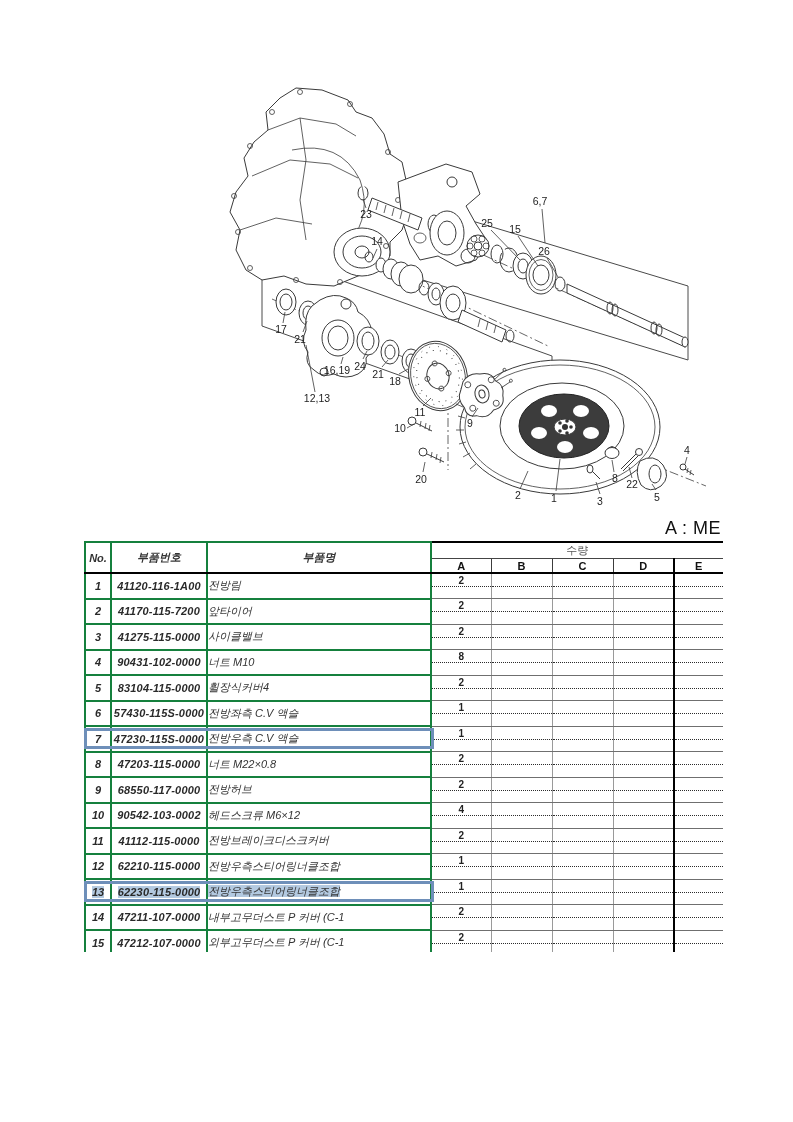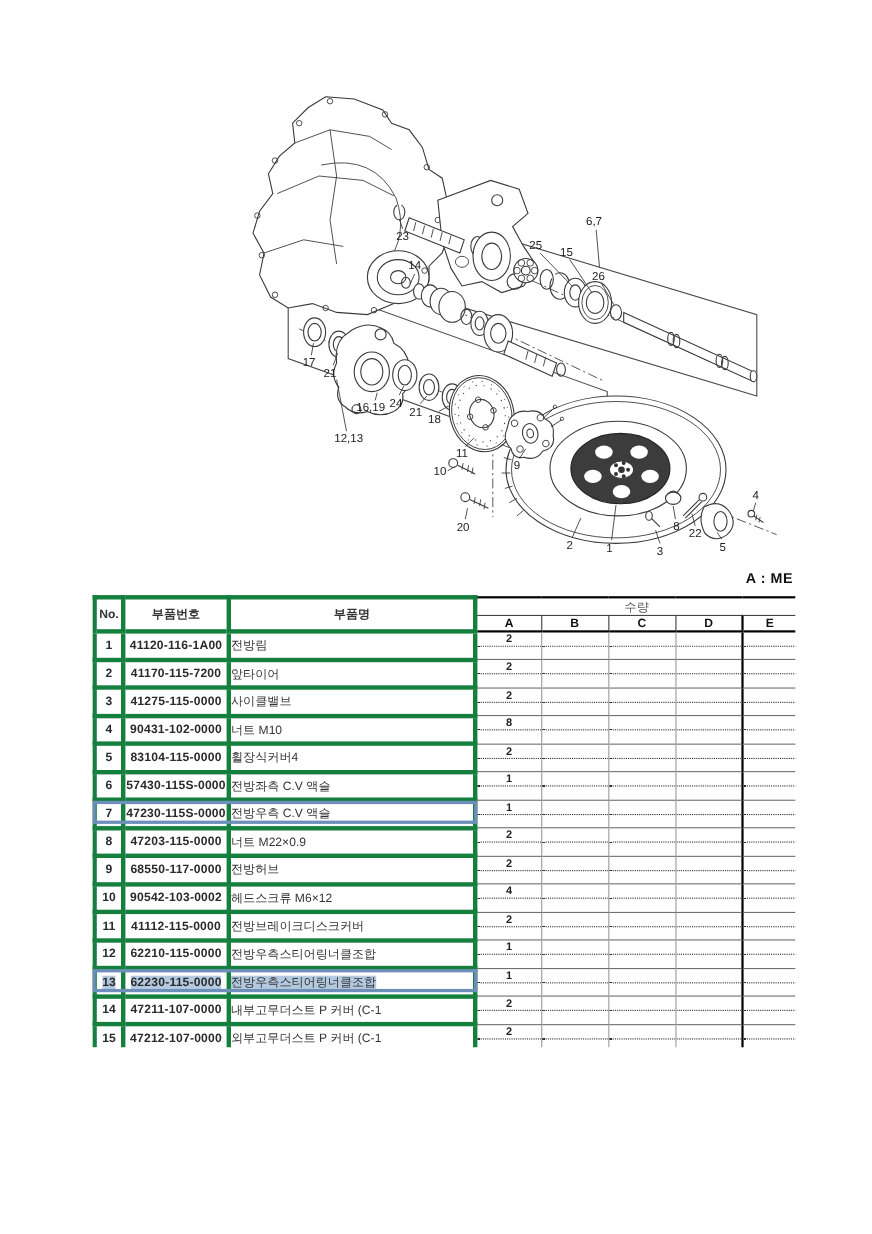--- a/index.html
+++ b/index.html
@@ -11,30 +11,30 @@
   .ln{fill:none;stroke:#3a3a3a;stroke-width:1;}
   .lnf{fill:#fff;stroke:#3a3a3a;stroke-width:1;}
   .thin{stroke-width:.8;}
   .axis{fill:none;stroke:#555;stroke-width:.9;stroke-dasharray:9 3 2 3;}
   .gbox{fill:none;stroke:#4a4a4a;stroke-width:1;}
   .callout-text{font:10.5px "Liberation Sans","DejaVu Sans",sans-serif;fill:#1d1d1d;}
   .leader{fill:none;stroke:#3a3a3a;stroke-width:.8;}
 
   
   .corner-note{position:absolute;top:518px;left:560px;width:161px;text-align:right;
-    font-weight:bold;font-size:13px;color:#111;letter-spacing:.5px;}
+    font-weight:normal;font-size:18px;color:#111;letter-spacing:.5px;}
 
   
   .table-wrap{position:absolute;left:84px;top:541px;width:639px;height:411px;overflow:hidden;}
   table.parts{border-collapse:collapse;table-layout:fixed;width:638px;
     border-top:2px solid #000;border-left:2px solid #000;}
   table.parts th,table.parts td{padding:0;overflow:hidden;white-space:nowrap;}
 
   
-  .c-no,.c-pn,.c-nm{border:4px solid #15803d;}
+  .c-no,.c-pn,.c-nm{border:2px solid #15803d;font-style:italic;}
   thead th{border:1px solid #3c3c3c;}
   thead tr.h-top th{height:14px;}
   thead tr.h-sub th{height:13px;}
   thead th{font-size:11px;color:#333;font-weight:bold;background:#fff;}
   th.qty-group{font-weight:normal;color:#555;border-bottom:1px solid #444;}
   th.qcol{border-bottom:2px solid #000;color:#111;}
   th.c-no,th.c-pn,th.c-nm{border-bottom:2px solid #000;}
 
   tbody tr{height:25.5px;}
   tbody td{font-size:11px;vertical-align:middle;}
@@ -476,21 +476,21 @@
             <td class="q qd">
               <div class="qin"></div>
             </td>
             <td class="q qe">
               <div class="qin"></div>
             </td>
           </tr>
           <tr>
             <td class="c-no"><span>8</span></td>
             <td class="c-pn"><span>47203-115-0000</span></td>
-            <td class="c-nm"><span>너트 M22×0.9</span></td>
+            <td class="c-nm"><span>너트 M22×0.8</span></td>
             <td class="q qa">
               <div class="qin">
                 <div class="qnum">2</div>
               </div>
             </td>
             <td class="q qb">
               <div class="qin"></div>
             </td>
             <td class="q qc">
               <div class="qin"></div>

